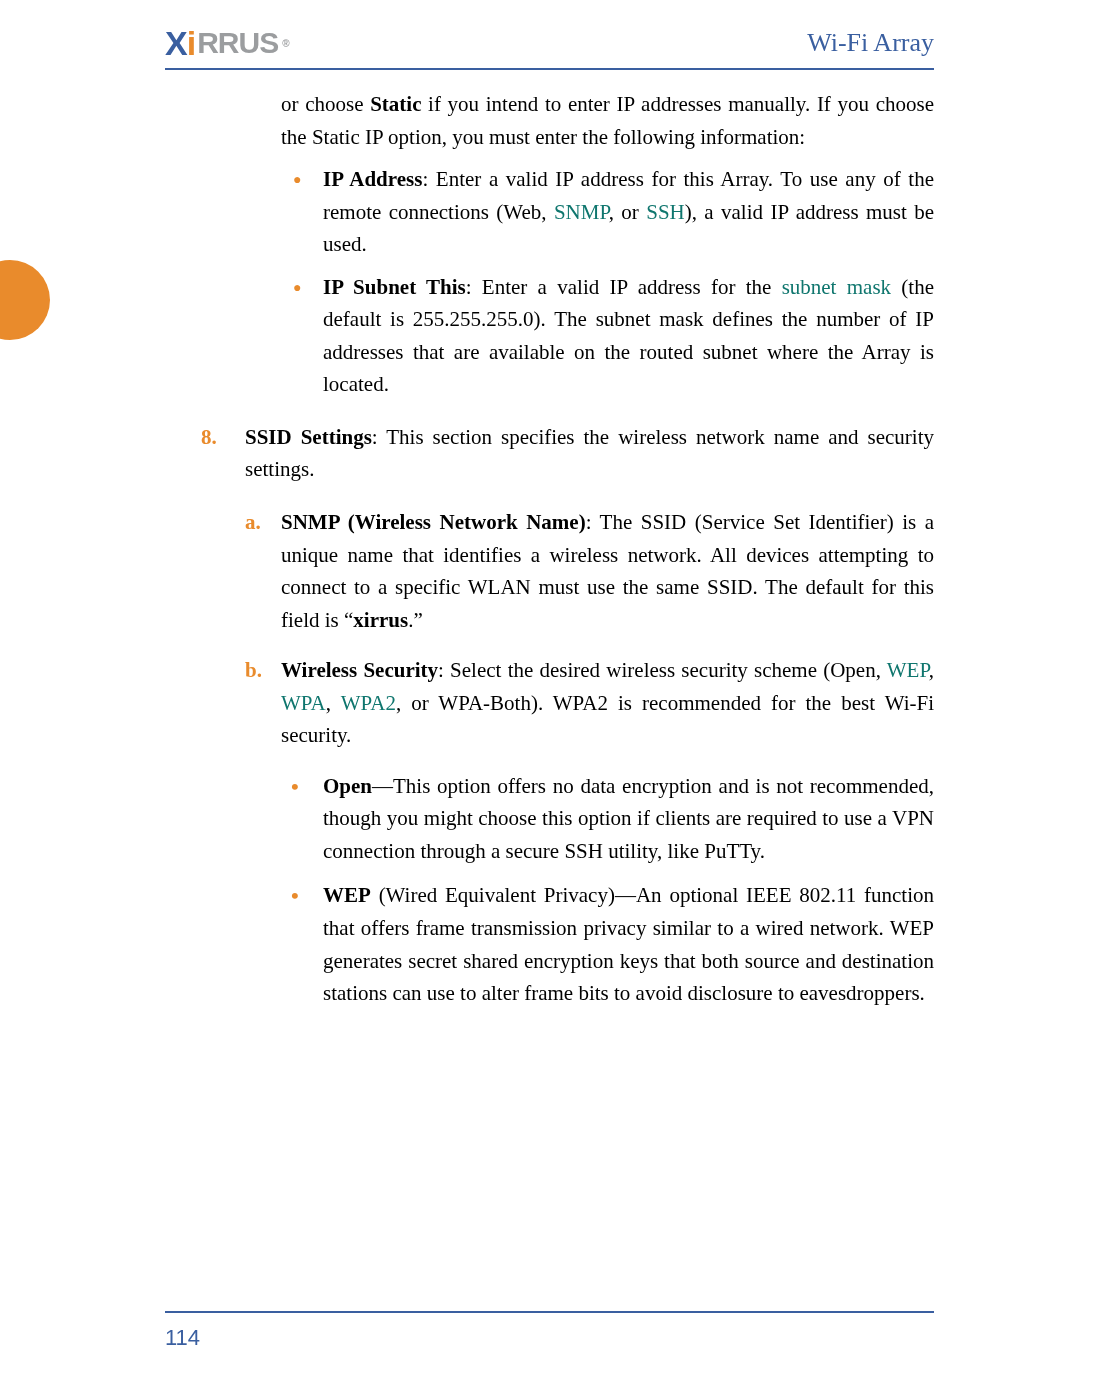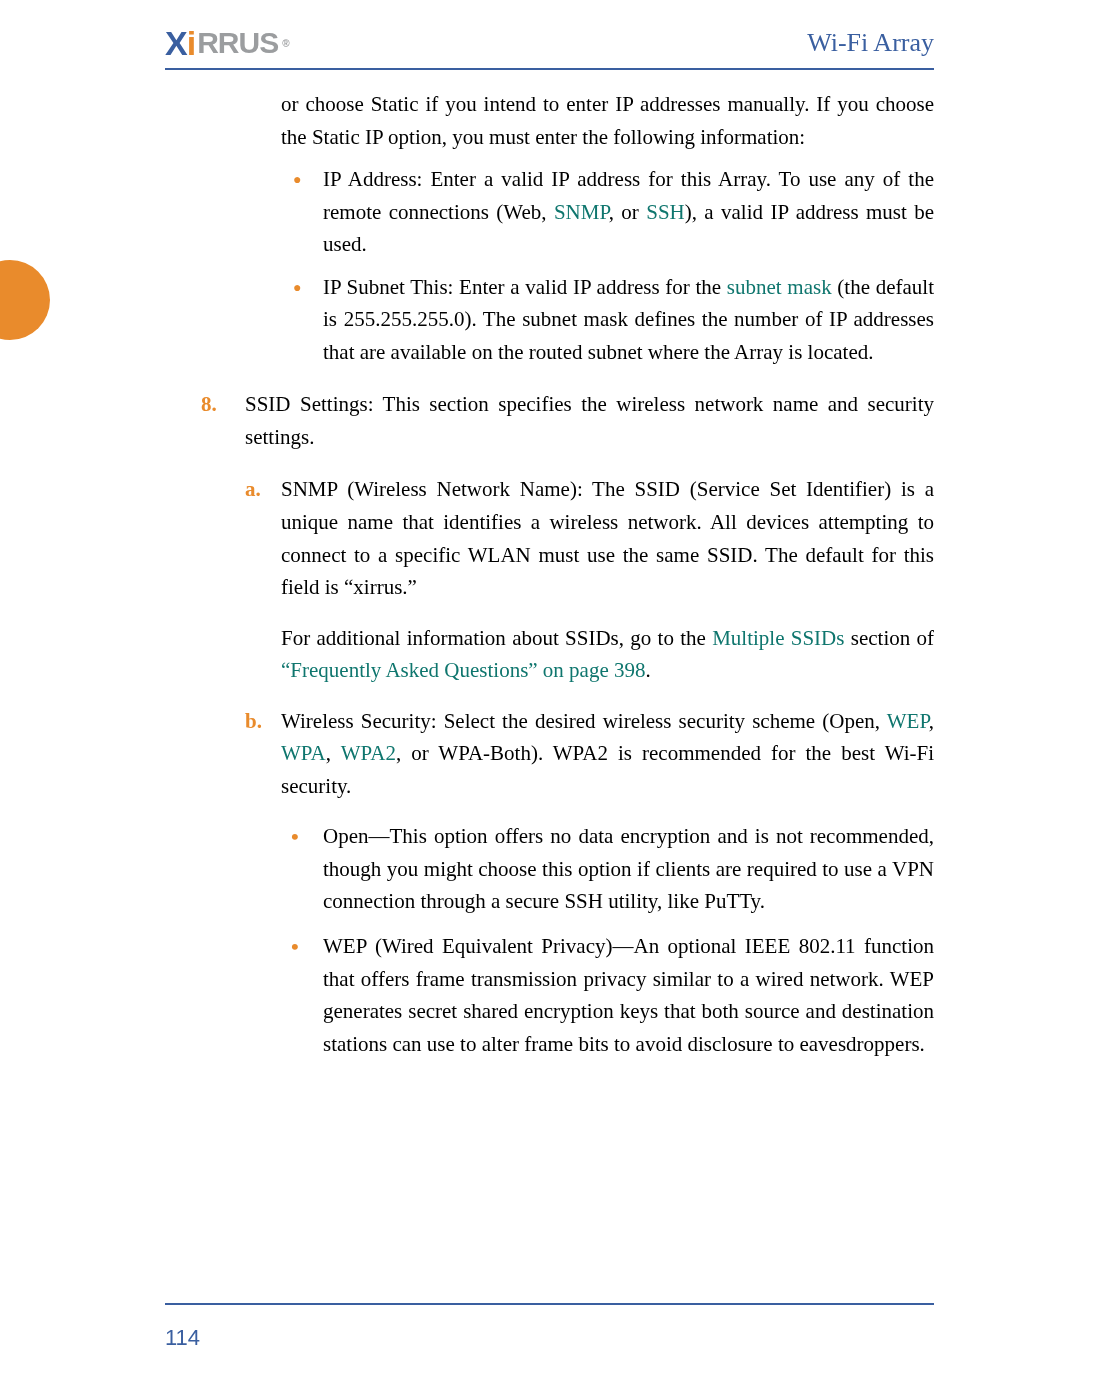--- a/index.html
+++ b/index.html
@@ -120,31 +120,31 @@
       text-align: justify;
     }
     .inner-item .dot2 {
       position: absolute;
       left: 126px;
       top: 0;
       color: #e98b2c;
       font-weight: bold;
       font-size: 22px;
     }
-    .bold { font-weight: normal; }
+    .bold { font-weight: bold; }
     .link { color: #0f766e; }
     .footer {
       position: absolute;
       left: 165px;
       right: 160px;
       bottom: 30px;
       border-top: 2px solid #3a5fa0;
       display: flex;
       justify-content: space-between;
-      padding-top: 20px;
+      padding-top: 12px;
       font-size: 22px;
       color: #3a5fa0;
       font-family: Arial, Helvetica, sans-serif;
     }
   </style>
 </head>
 <body>
 
 <div class="page">
   <div class="tab"></div>
@@ -174,23 +174,20 @@
     </div>
 
     <div class="numbered-item">
       <span class="num">8.</span>
       <span class="bold">SSID Settings</span><span>: This section specifies the wireless network name and security settings.</span>
     </div>
 
     <div class="sub-item">
       <span class="letter">a.</span>
       <span class="bold">SNMP (Wireless Network Name)</span><span>: The SSID (Service Set Identifier) is a unique name that identifies a wireless network. All devices attempting to connect to a specific WLAN must use the same SSID. The default for this field is “</span><span class="bold">xirrus</span><span>.”</span>
-      <div class="para2">
-        <span>For additional information about SSIDs, go to the </span><span class="link">Multiple SSIDs</span><span> section of </span><span class="link">“Frequently Asked Questions” on page 398</span><span>.</span>
-      </div>
     </div>
 
     <div class="sub-item">
       <span class="letter">b.</span>
       <span class="bold">Wireless Security</span><span>: Select the desired wireless security scheme (Open, </span><span class="link">WEP</span><span>, </span><span class="link">WPA</span><span>, </span><span class="link">WPA2</span><span>, or WPA-Both). WPA2 is recommended for the best Wi-Fi security.</span>
     </div>
 
     <div class="inner-list">
       <div class="inner-item">
         <span class="dot2">•</span>

